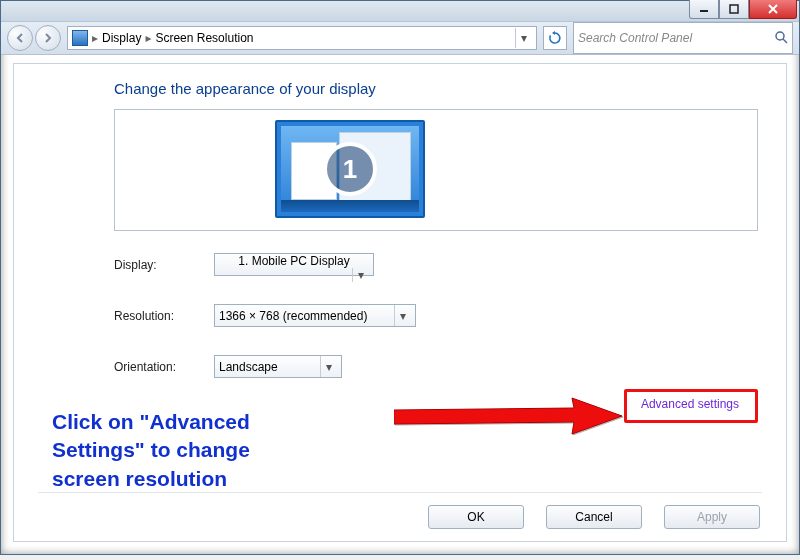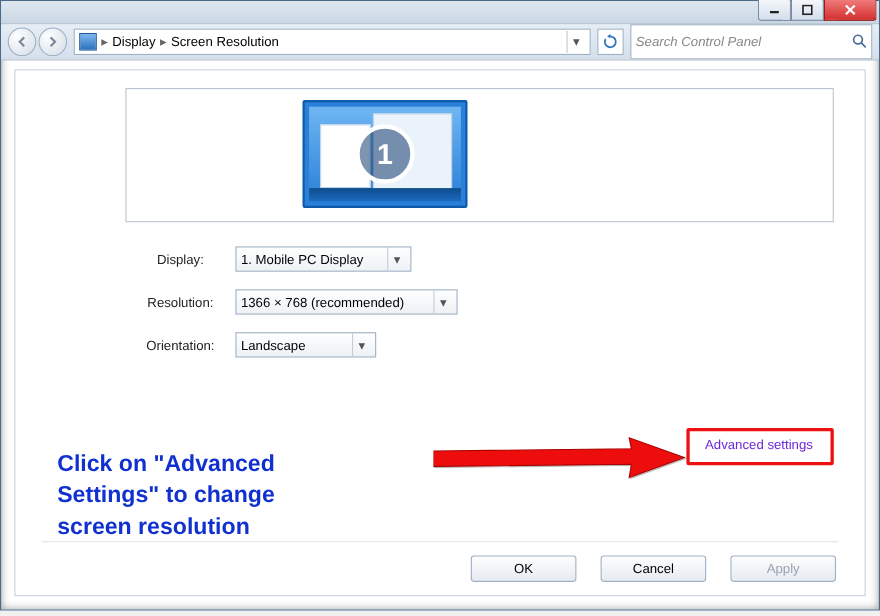--- a/index.html
+++ b/index.html
@@ -187,36 +187,35 @@
     background: linear-gradient(#fdfdfe,#e6ebf1);
     border:1px solid #9fb0c2;
     border-radius:3px;
     font-size:12px;
     display:flex;align-items:center;justify-content:center;
     padding:0 10px;
   }
   .form {
     display:grid;
     grid-template-columns: 100px 200px;
-    row-gap: 16px;
+    row-gap: 28px;
     align-items:center;
     font-size:12px;
-    text-align:center;
   }
   .form label{color:#222;}
   .select {
     height:21px;
     border:1px solid #9fb0c2;
     background:linear-gradient(#fdfefe,#eef2f6);
     display:flex;align-items:center;
     padding:0 4px;
     position:relative;
     font-size:12px;
   }
-  .select.small{width:150px;}
+  .select.small{width:150px;flex-direction:column;}
   .select.med{width:192px;}
   .select.tiny{width:118px;}
   .select .chev{
     margin-left:auto;
     width:16px;height:100%;
     border-left:1px solid #c4cdd8;
     display:flex;align-items:center;justify-content:center;color:#555;
   }
 
   .adv-link {
@@ -337,20 +336,21 @@
             <circle cx="6" cy="6" r="4" fill="none" stroke="#4a6a9a" stroke-width="1.5"></circle>
             <line x1="9" y1="9" x2="13" y2="13" stroke="#4a6a9a" stroke-width="1.5"></line>
           </svg>
       </span>
     </div>
   </div>
 
   <div class="client">
     <div class="content">
 
+      <div class="heading">Change the appearance of your display</div>
 
       <div class="preview-box">
         <div class="monitor">
           <div class="wall"></div>
           <div class="win1"></div>
           <div class="win2"></div>
           <div class="tb"></div>
           <div class="num">1</div>
         </div>
         <div class="side-btns">

